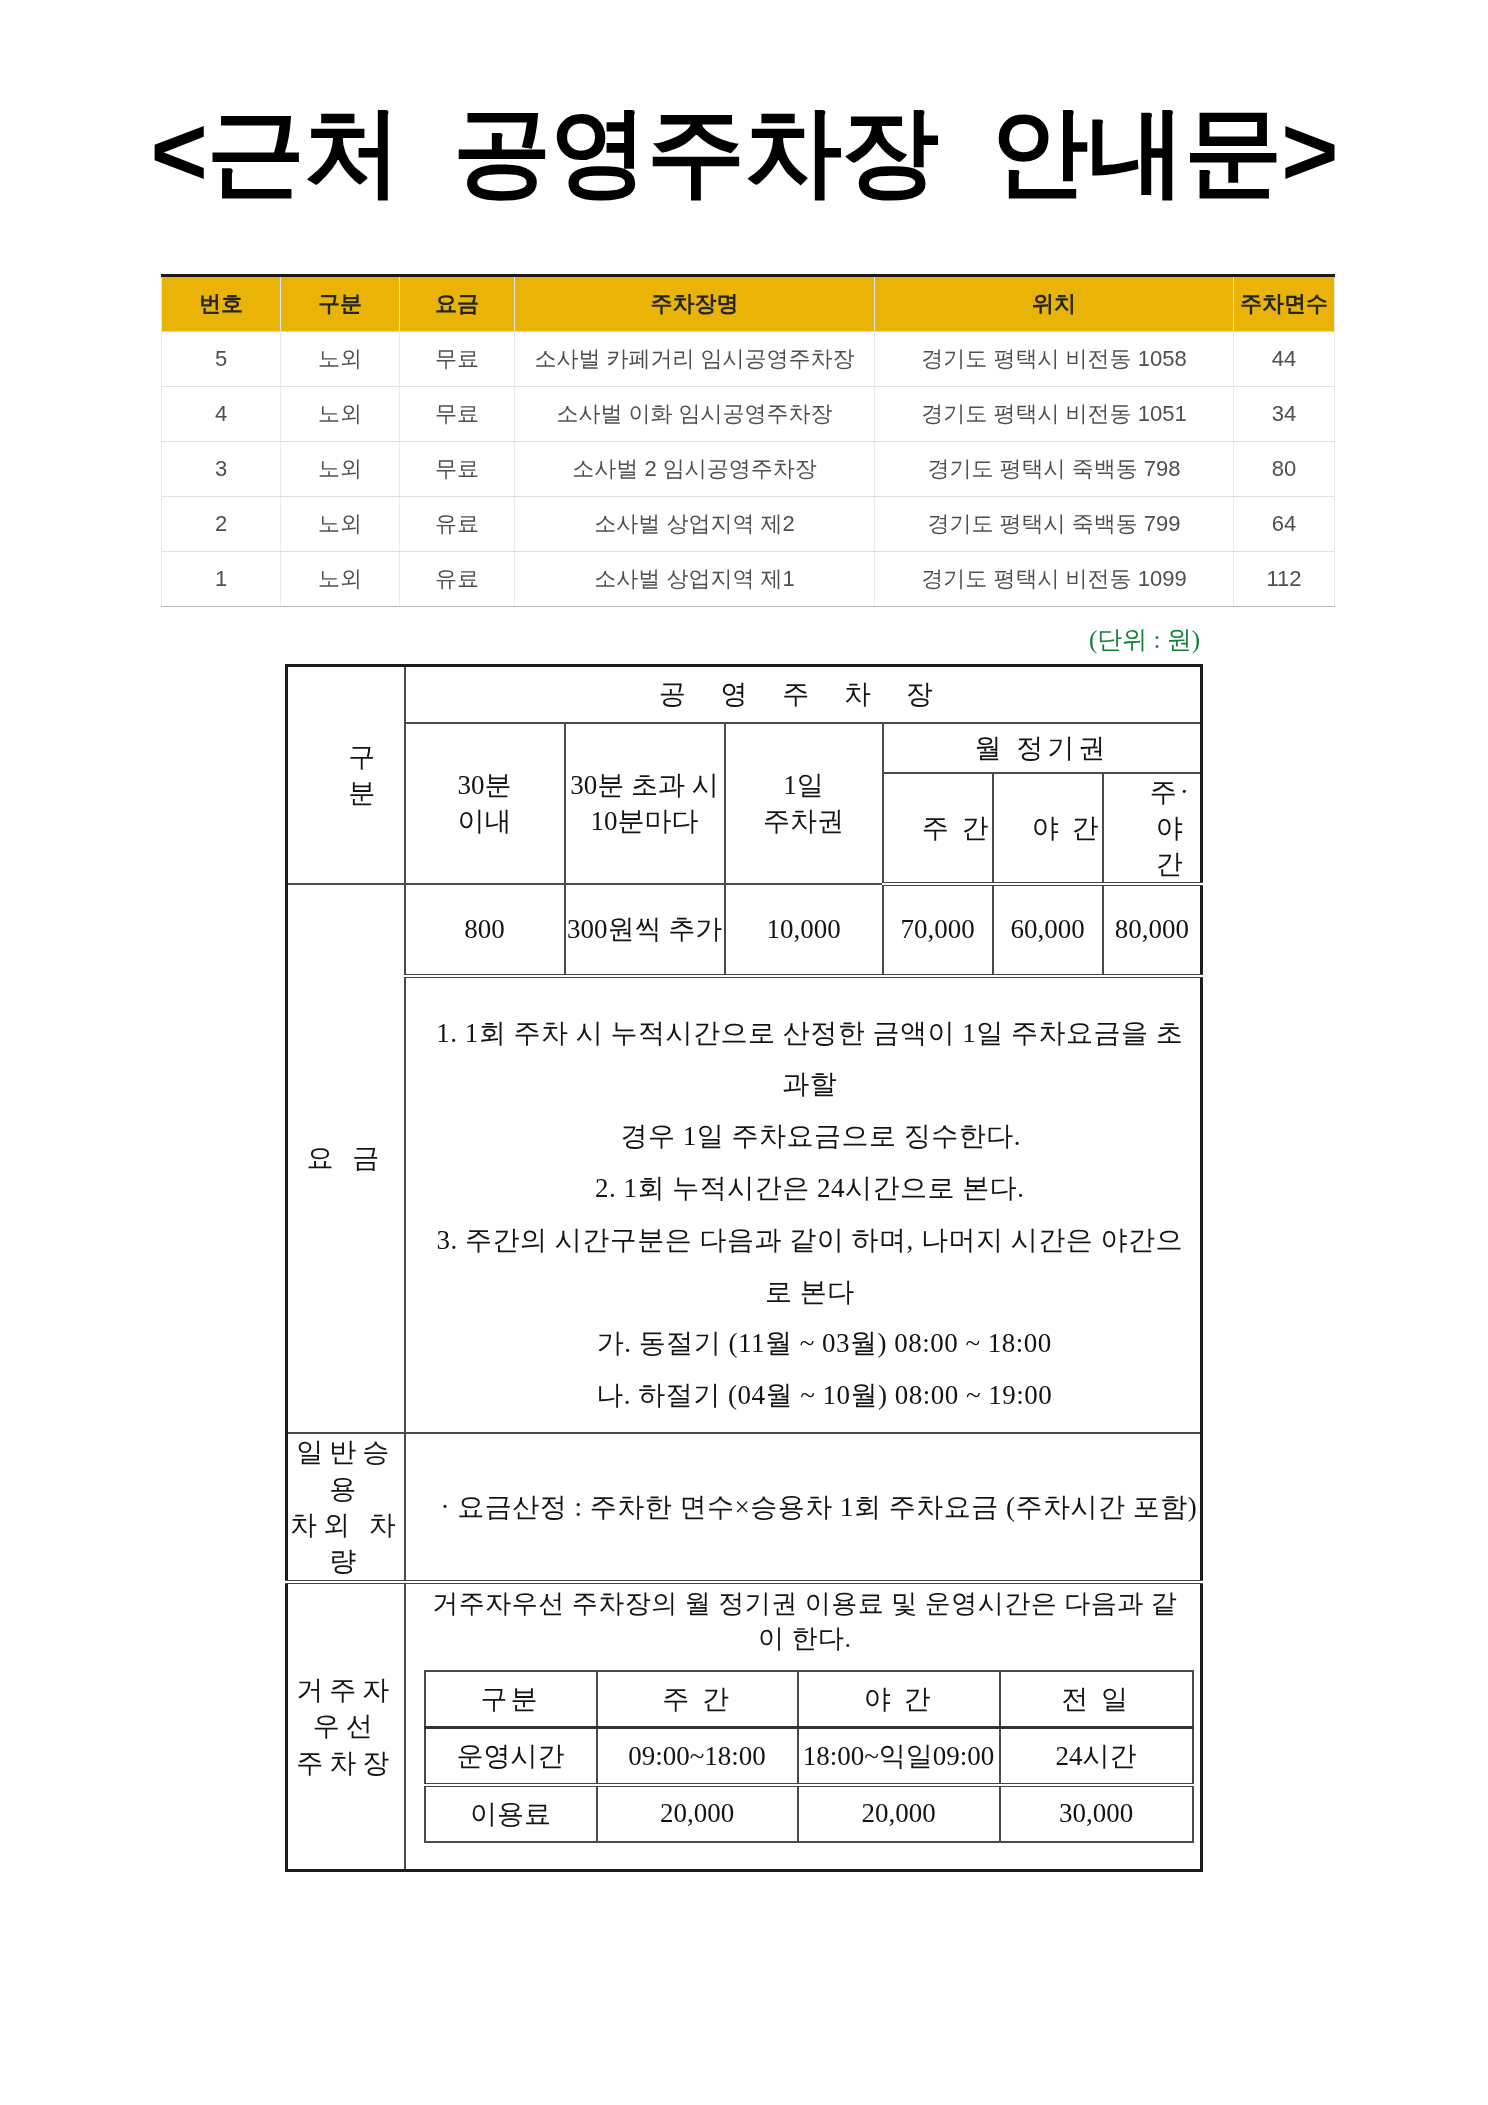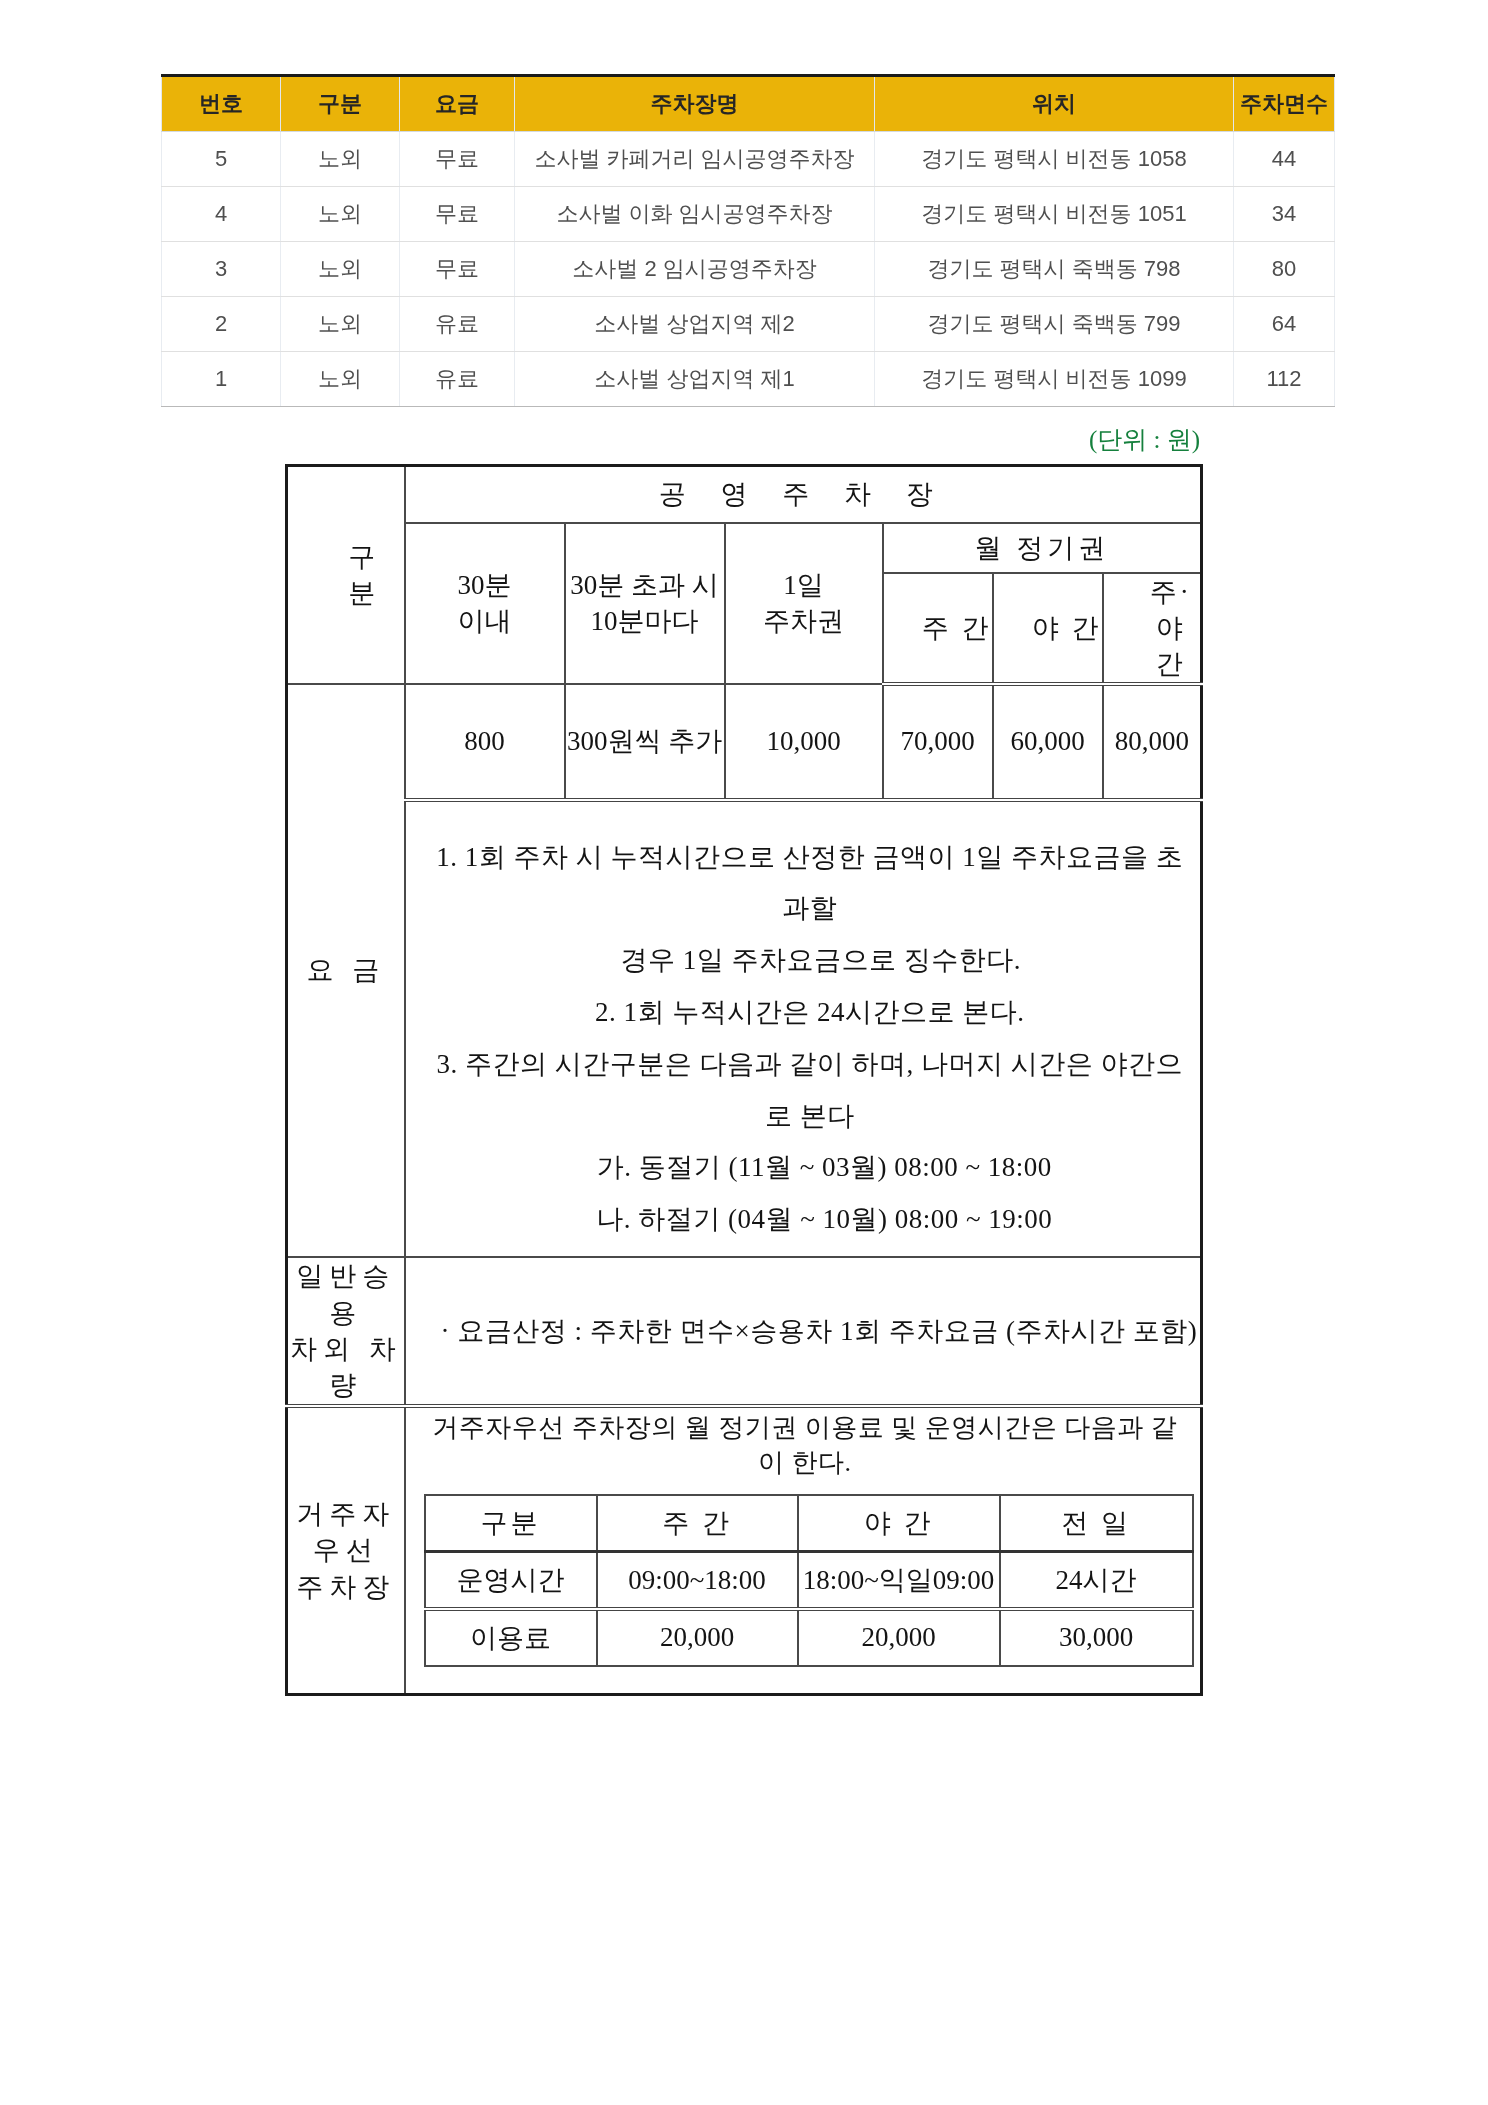--- a/index.html
+++ b/index.html
@@ -109,21 +109,21 @@
     text-align:center;
     vertical-align:middle;
   }
   td.ghead { height:57px; letter-spacing:14px; }
   td.lbl   { letter-spacing:6px; }
   .pre { white-space:pre-line; line-height:1.35; }
   tr.r2 td { height:50px; }
   td.monthly { height:57px; letter-spacing:4px; }
   tr.r3 td { height:52px; letter-spacing:3px; }
   tr.r3 td, td.lbl-grp { border-bottom:4px double #444;padding-left:38px; }
-  tr.r4 td.val { height:116px; border-bottom:4px double #444; }
+  tr.r4 td.val { height:92px; border-bottom:4px double #444; }
   td.notes {
     height:330px;
     text-align:left;
     vertical-align:top;
     white-space:pre-wrap;
     padding:30px 8px 10px 22px;
     line-height:1.92;
     border-bottom:4px double #444;
     letter-spacing:0.5px;
   }
@@ -151,20 +151,21 @@
     height:57px;
   }
   table.resident-table tr.rt-head td { border-bottom:3px solid #333; letter-spacing:3px; }
   table.resident-table tr.rt-row1 td { border-bottom:4px double #444; }
 </style>
 </head>
 <body>
 
 <div class="page">
 
+  <h1 class="doc-title">&lt;근처 공영주차장 안내문&gt;</h1>
 
   <table class="parking-table">
     <colgroup>
         <col class="c1">
         <col class="c2">
         <col class="c3">
         <col class="c4">
         <col class="c5">
         <col class="c6">
       </colgroup>

